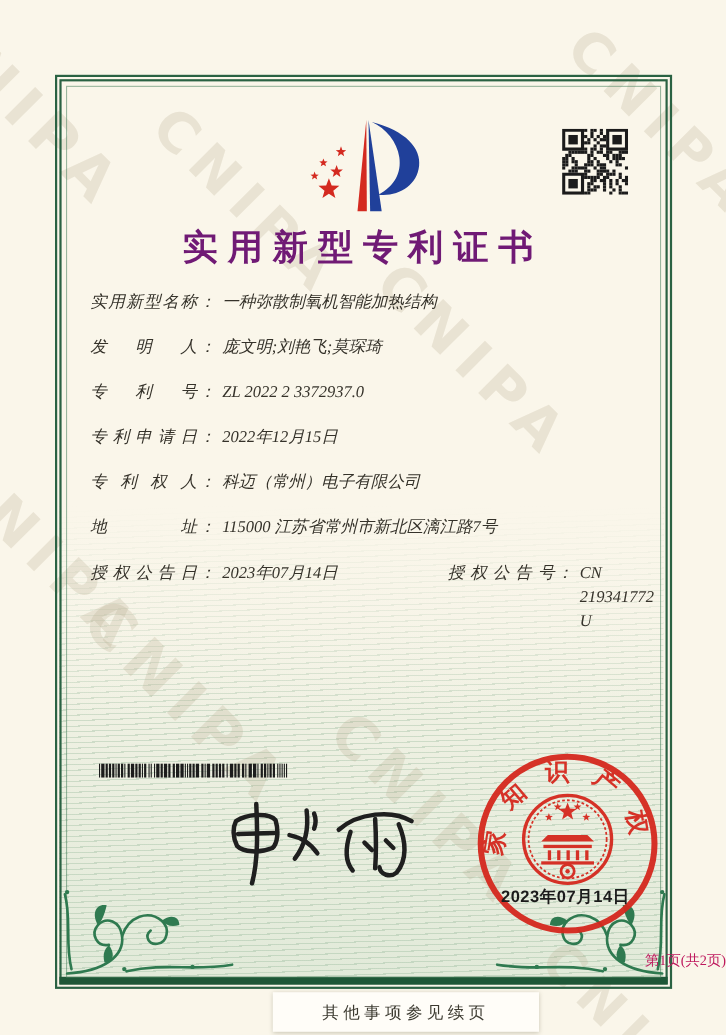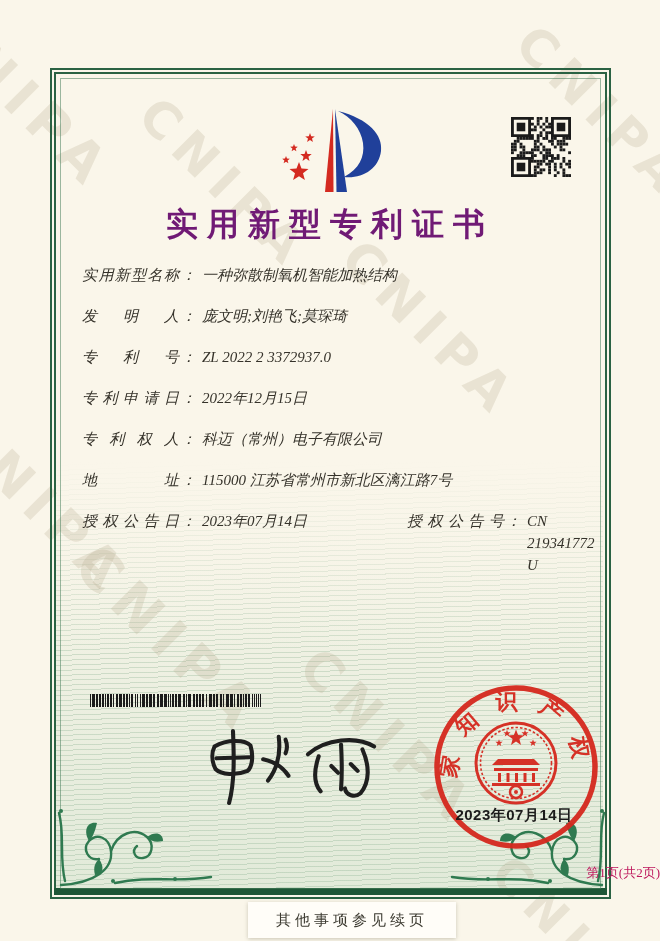--- a/index.html
+++ b/index.html
@@ -58,21 +58,21 @@
 
   .signature{position:absolute;left:195px;top:724px;z-index:4;line-height:0;}
 
   .seal{position:absolute;left:432px;top:683px;width:168px;height:168px;z-index:5;opacity:0.95;line-height:0;}
   .seal-date{position:absolute;left:434px;top:806px;width:160px;text-align:center;
      font-size:15px;font-weight:bold;color:#1b1b1b;z-index:6;
      font-family:"Liberation Sans","DejaVu Sans",sans-serif;letter-spacing:0.5px;}
 
   .page-footer{position:absolute;left:0;right:0;top:864px;text-align:right;font-size:13px;z-index:4;color:#be185d;}
 
-  .tab{position:absolute;left:248px;top:902px;width:208px;height:36px;background:#fffdf8;
+  .tab{position:absolute;left:248px;top:902px;width:242px;height:36px;background:#fffdf8;
        box-shadow:0 1px 4px rgba(90,85,60,0.3);z-index:4;display:flex;align-items:center;
        justify-content:center;font-size:15px;letter-spacing:4px;color:#3c3a30;}
 </style>
 </head>
 <body>
 
 <div class="page">
 
   <div class="wm" style="left:-38px;top:-6px;font-size:54px;">CNIPA</div>
   <div class="wm" style="left:168px;top:86px;font-size:50px;">CNIPA</div>

